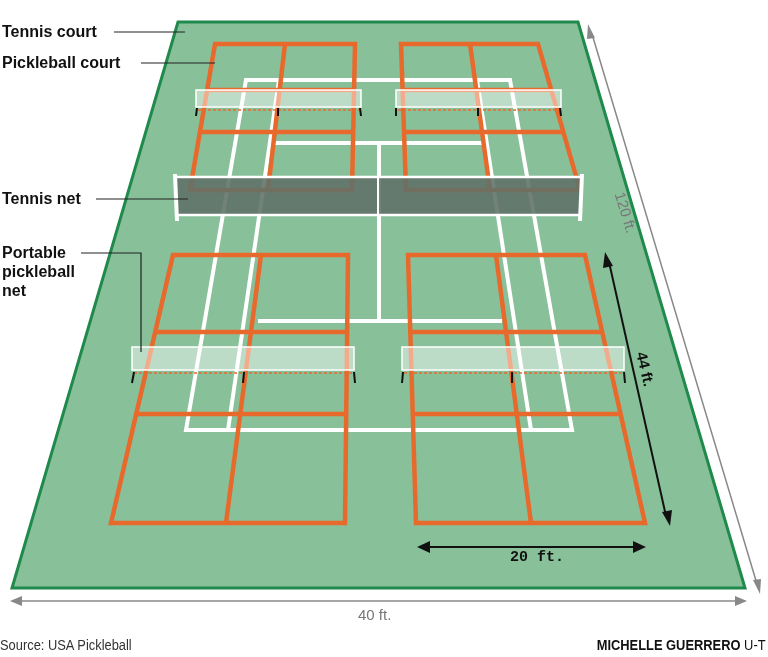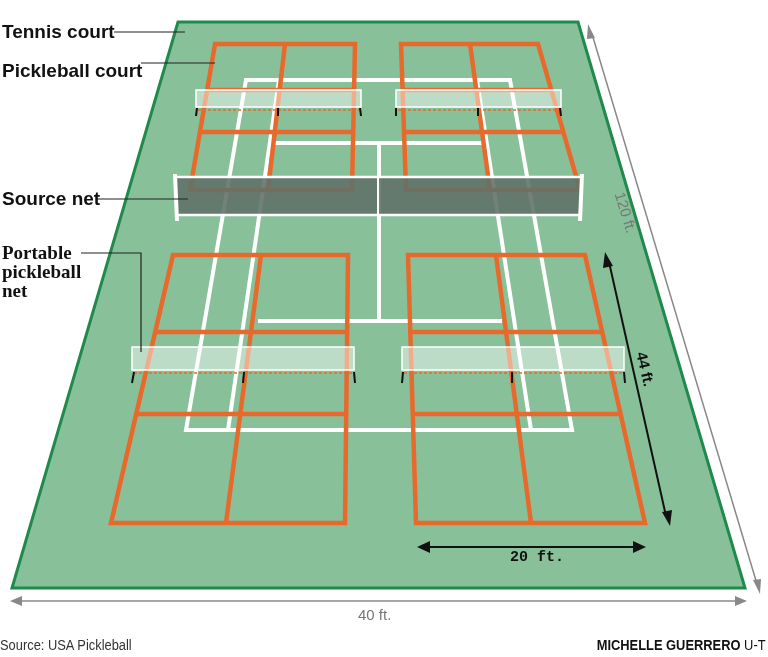--- a/index.html
+++ b/index.html
@@ -1,19 +1,19 @@
 <!DOCTYPE html>
 <html><head>
 <meta charset="utf-8">
 <style>
   html, body { margin: 0; padding: 0; background: #ffffff; }
   body { width: 768px; height: 657px; position: relative; overflow: hidden;
          font-family: "Liberation Sans", "DejaVu Sans", sans-serif; }
   #diagram { position: absolute; left: 0; top: 0; width: 768px; height: 657px; }
-  .label { position: absolute; font-weight: bold; font-size: 19px; color: #111; line-height: 19px;
+  .label { position: absolute; font-weight: bold; font-size: 16px; color: #111; line-height: 19px;
            font-family: "Liberation Sans", sans-serif; }
   .dim-text { position: absolute; font-size: 15px; color: #777; font-family: "Liberation Sans", sans-serif; }
   .dim-black { position: absolute; font-size: 15px; font-weight: bold; color: #111; font-family: "Liberation Sans", sans-serif; }
   .footer-source { position: absolute; left: 0; top: 637px; font-size: 14px; color: #333;
                    font-family: "Liberation Sans", sans-serif; transform: scaleX(0.92); transform-origin: left; }
   .footer-credit { position: absolute; right: 2px; top: 637px; font-size: 14px; color: #111;
                    font-family: "Liberation Sans", sans-serif; transform: scaleX(0.92); transform-origin: right; }
   .footer-credit b { font-weight: bold; }
 </style>
 </head>
@@ -127,23 +127,23 @@
 
   <g stroke="#222" stroke-width="1.2" fill="none">
     <line x1="114" y1="32" x2="185" y2="32"></line>
     <line x1="141" y1="63" x2="215" y2="63"></line>
     <line x1="96" y1="199" x2="188" y2="199"></line>
     <polyline points="81,253 141,253 141,352"></polyline>
   </g>
 </svg>
 
 <div class="label" style="left:2px; top:22px;">Tennis court</div>
-<div class="label" style="left:2px; top:61px;">Pickleball court</div>
-<div class="label" style="left:2px; top:189px;">Source net</div>
-<div class="label" style="left:2px; top:243px;font-family:Liberation Serif, serif;">
+<div class="label" style="left:2px; top:53px;">Pickleball court</div>
+<div class="label" style="left:2px; top:189px;">Tennis net</div>
+<div class="label" style="left:2px; top:243px;">
   <div>Portable</div>
   <div>pickleball</div>
   <div>net</div>
 </div>
 
 <div class="dim-text" style="left:628px; top:190px; transform: rotate(73deg); transform-origin: left top;">120 ft.</div>
 <div class="dim-text" style="left:358px; top:606px;">40 ft.</div>
 <div class="dim-black" style="left:650px; top:350px; transform: rotate(77deg); transform-origin: left top;">44 ft.</div>
 <div class="dim-black" style="left:510px; top:549px;font-family:Liberation Mono, monospace;">20 ft.</div>
 

